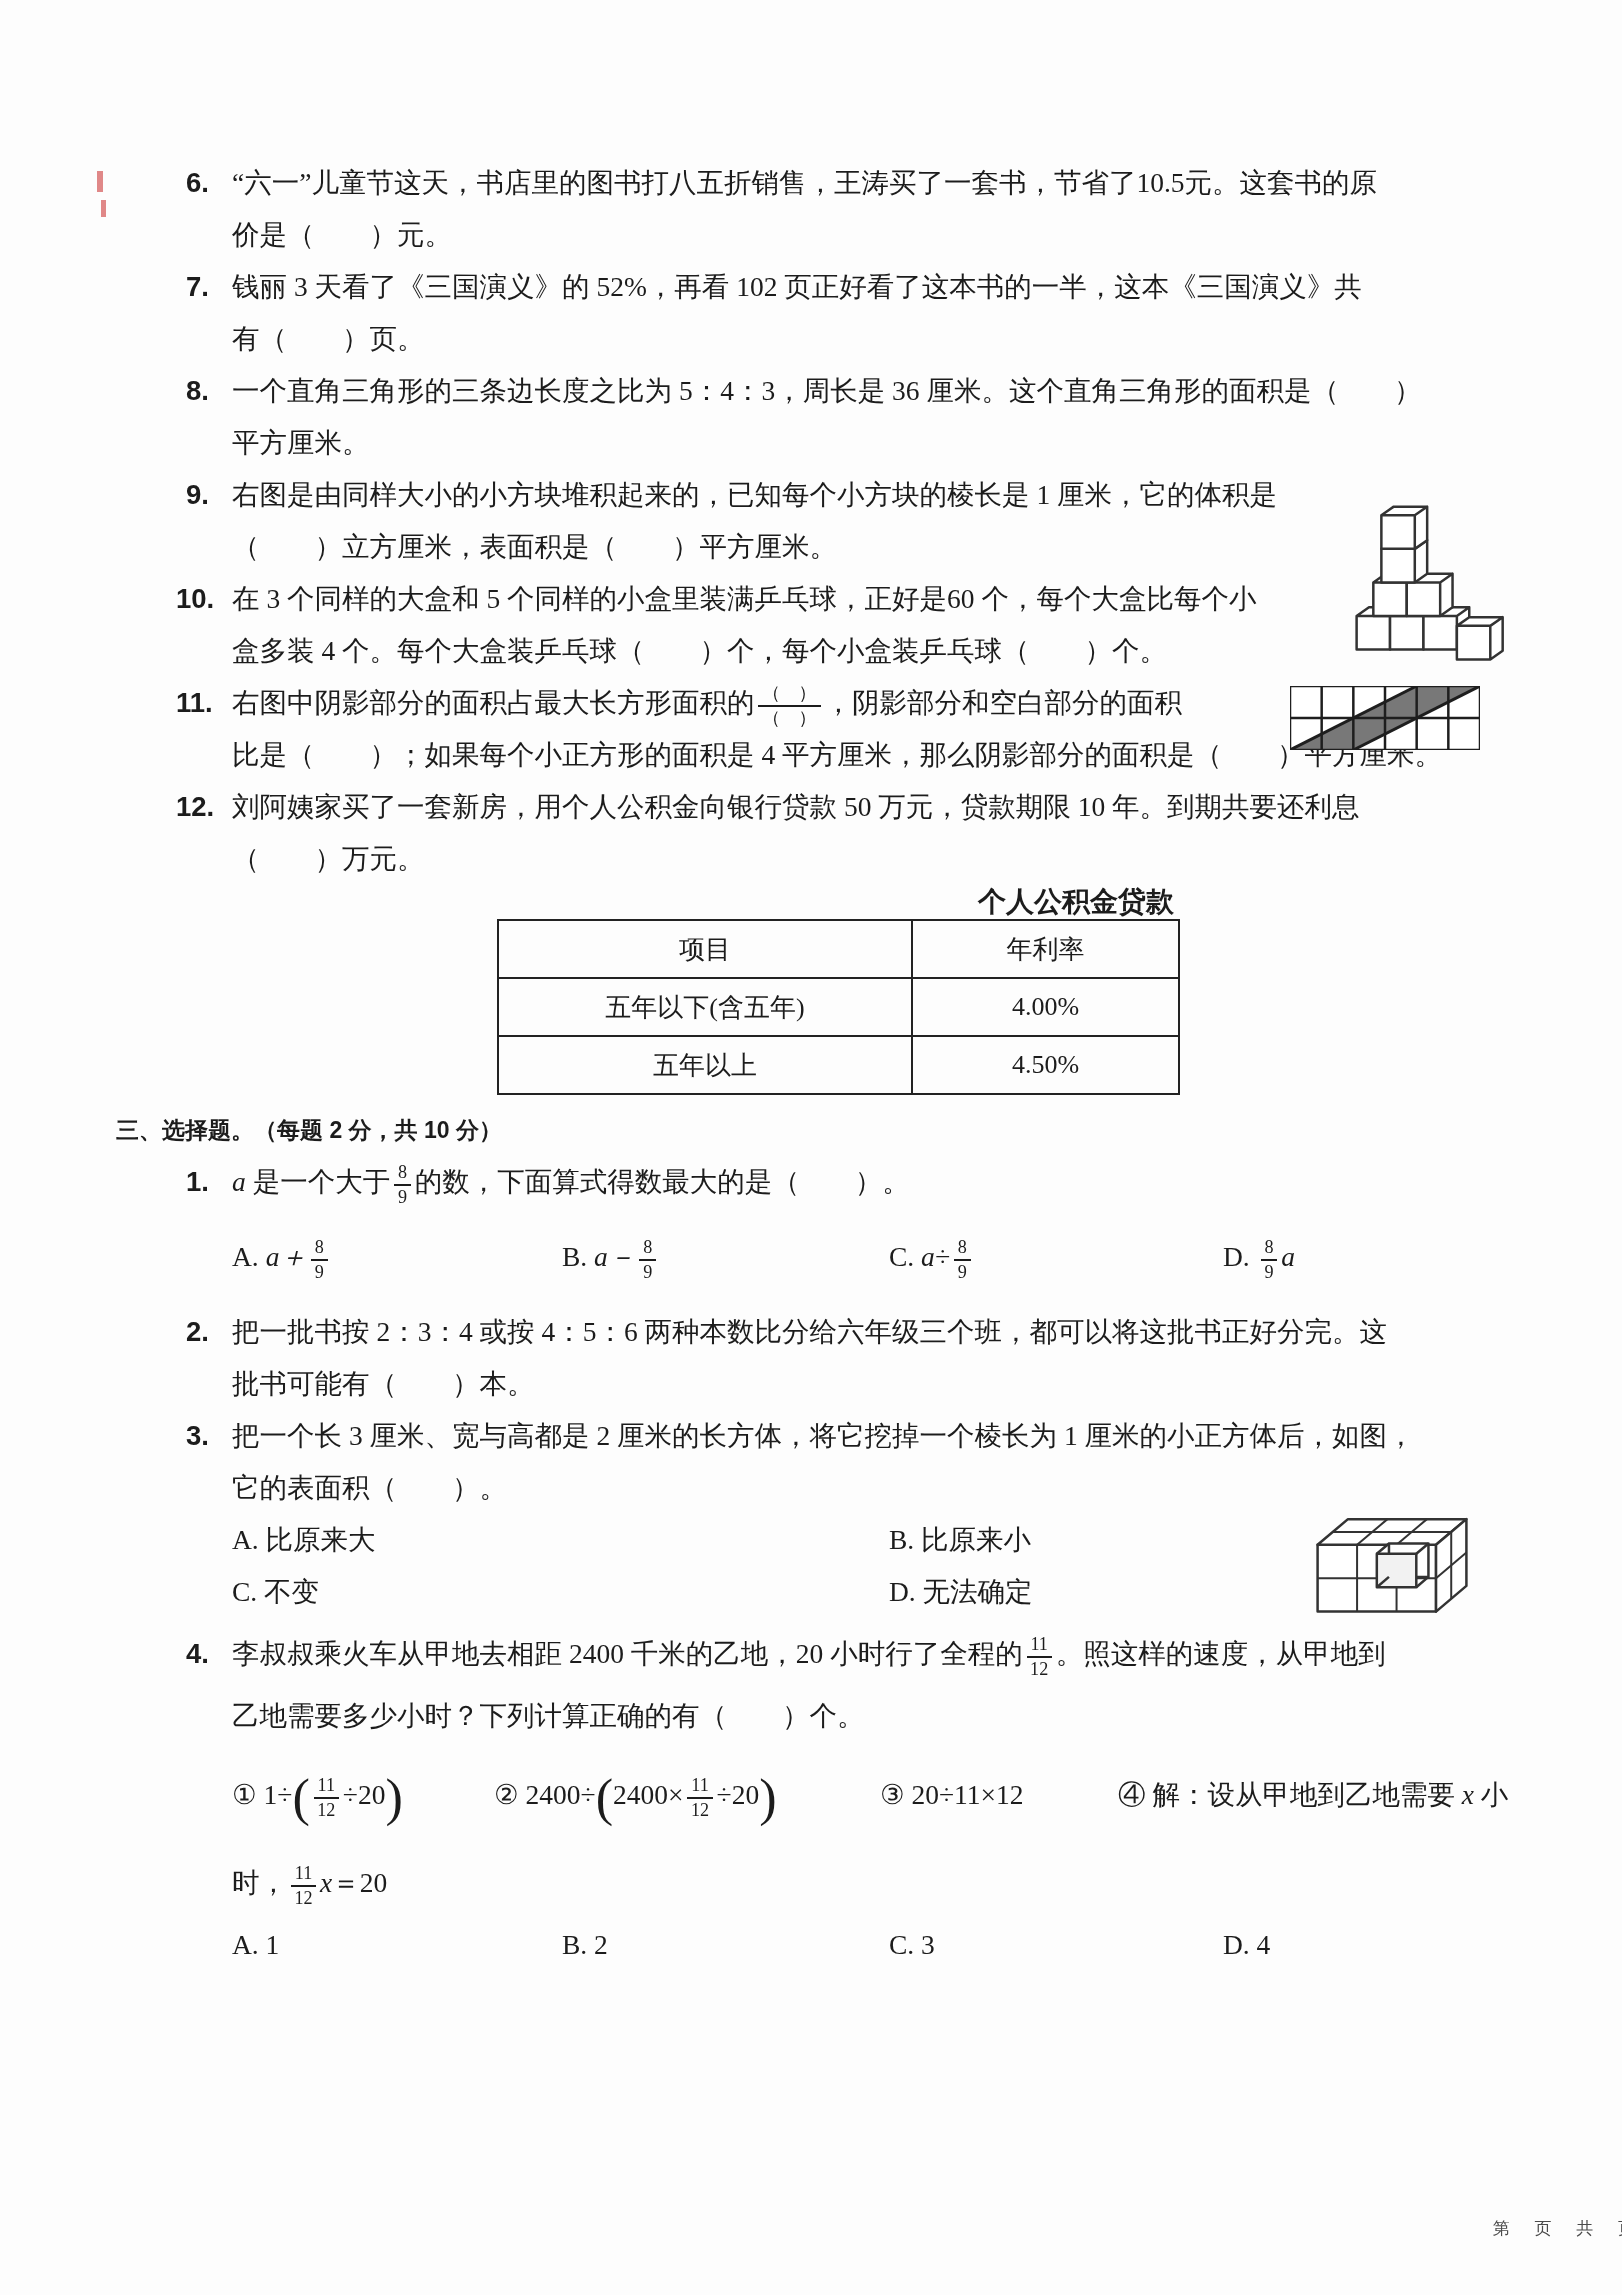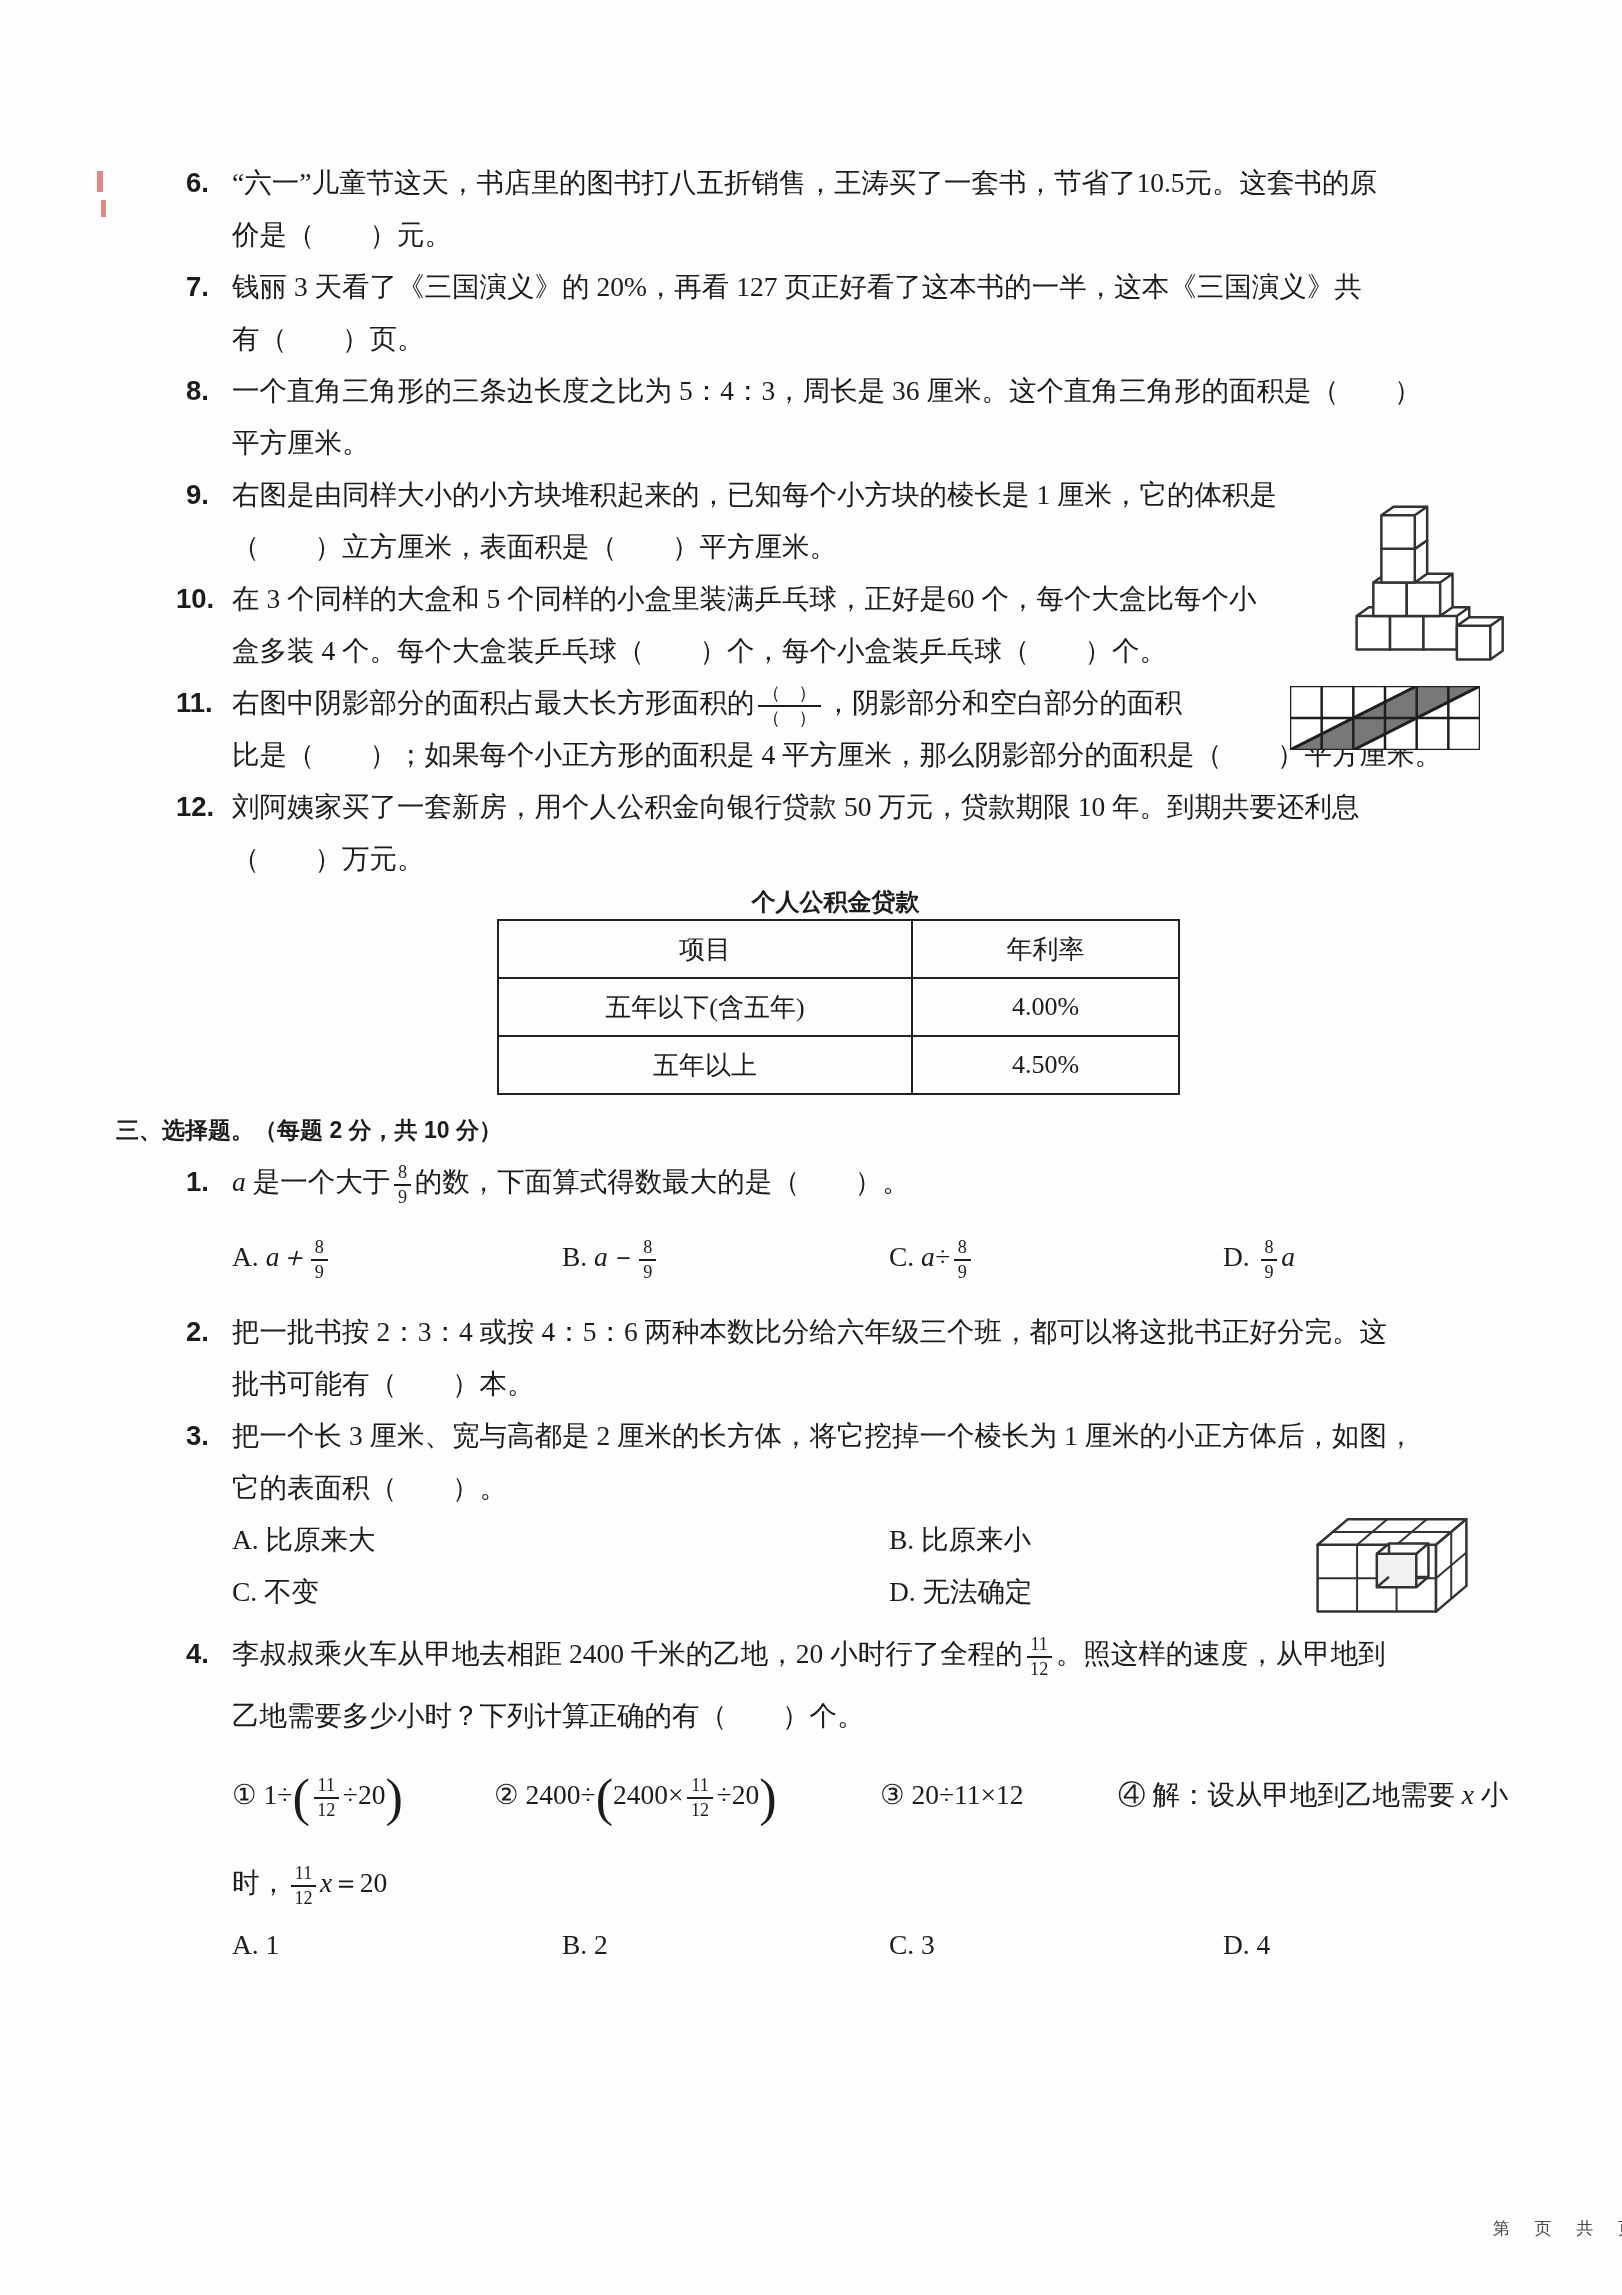--- a/index.html
+++ b/index.html
@@ -29,21 +29,21 @@
   .var{font-style:italic;}
   .bigp{font-size:1.9em;vertical-align:middle;font-weight:normal;}
   .optrow{position:relative;height:52px;line-height:52px;padding-left:46px;}
   .optrow .opt{position:absolute;top:0;white-space:nowrap;}
   .optrow.tall{height:98px;line-height:98px;}
   .o1{left:46px;} .o2{left:376px;} .o3{left:703px;} .o4{left:1037px;}
   .e1{left:46px;} .e2{left:308px;} .e3{left:694px;} .e4{left:932px;}
   .b2col{left:703px;text-align:right;}
   .tbl-title{
     width:677px;margin-left:311px;height:34px;line-height:34px;
-    text-align:center;font-weight:bold;font-size:24px;
+    text-align:right;font-weight:bold;font-size:28px;
     font-family:Liberation Serif, serif;
   }
   table.loan{
     border-collapse:collapse;margin-left:311px;
     font-size:26px;table-layout:fixed;
   }
   table.loan td{
     border:2px solid #222;text-align:center;height:56px;padding:0;margin-left:32px;
   }
   .c1{width:412px;} .c2{width:265px;}
@@ -71,21 +71,21 @@
 <body>
 
 <div id="page">
 
   <div class="redmark" style="left:97px;top:171px;width:5.9px;height:21px;"></div>
   <div class="redmark" style="left:101px;top:200px;width:5.2px;height:17px;"></div>
 
   <div class="line"><span class="qnum">6.</span><span>“六一”儿童节这天，书店里的图书打八五折销售，王涛买了一套书，节省了10.5元。这套书的原</span></div>
   <div class="line"><span>价是（　　）元。</span></div>
 
-  <div class="line"><span class="qnum">7.</span><span>钱丽 3 天看了《三国演义》的 20%，再看 127 页正好看了这本书的一半，这本《三国演义》共</span></div>
+  <div class="line"><span class="qnum">7.</span><span>钱丽 3 天看了《三国演义》的 52%，再看 102 页正好看了这本书的一半，这本《三国演义》共</span></div>
   <div class="line"><span>有（　　）页。</span></div>
 
   <div class="line"><span class="qnum">8.</span><span>一个直角三角形的三条边长度之比为 5：4：3，周长是 36 厘米。这个直角三角形的面积是（　　）</span></div>
   <div class="line"><span>平方厘米。</span></div>
 
   <div class="line"><span class="qnum">9.</span><span>右图是由同样大小的小方块堆积起来的，已知每个小方块的棱长是 1 厘米，它的体积是</span></div>
   <div class="line"><span>（　　）立方厘米，表面积是（　　）平方厘米。</span></div>
 
   <div class="line"><span class="qnum w2">10.</span><span>在 3 个同样的大盒和 5 个同样的小盒里装满乒乓球，正好是60 个，每个大盒比每个小</span></div>
   <div class="line"><span>盒多装 4 个。每个大盒装乒乓球（　　）个，每个小盒装乒乓球（　　）个。</span></div>

